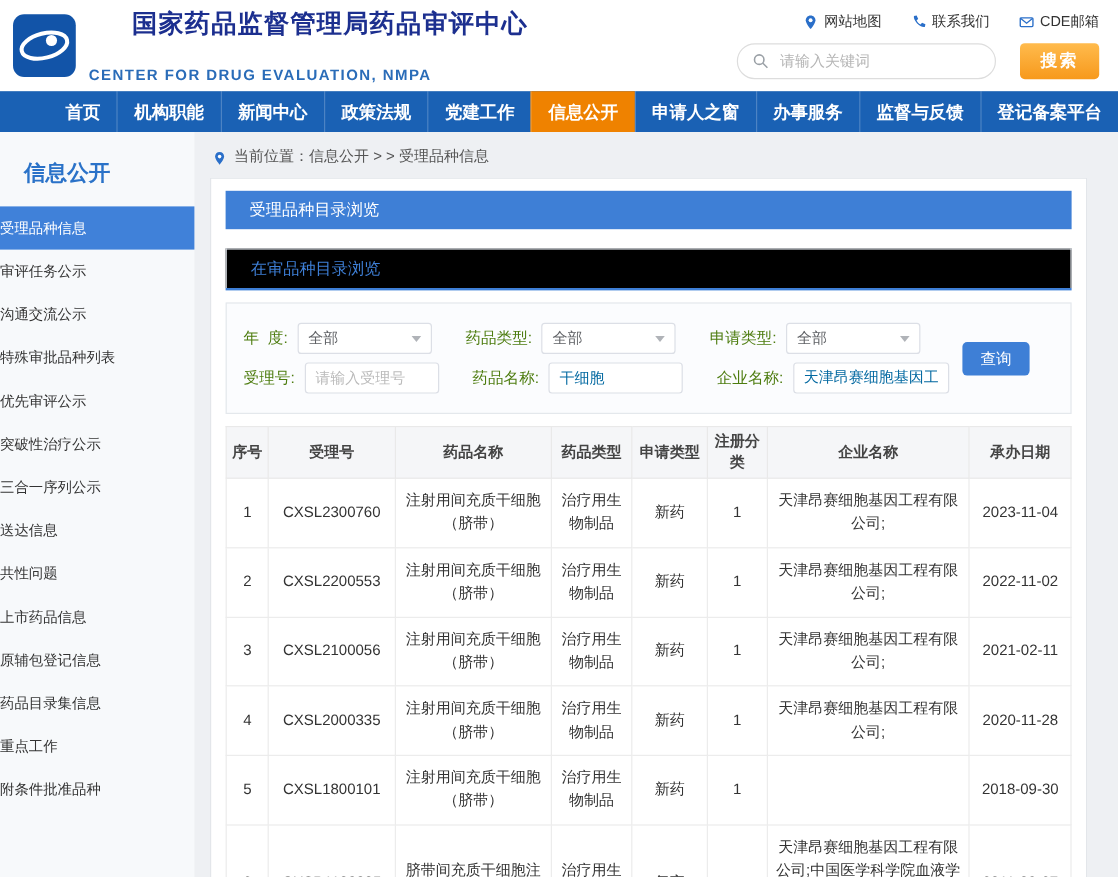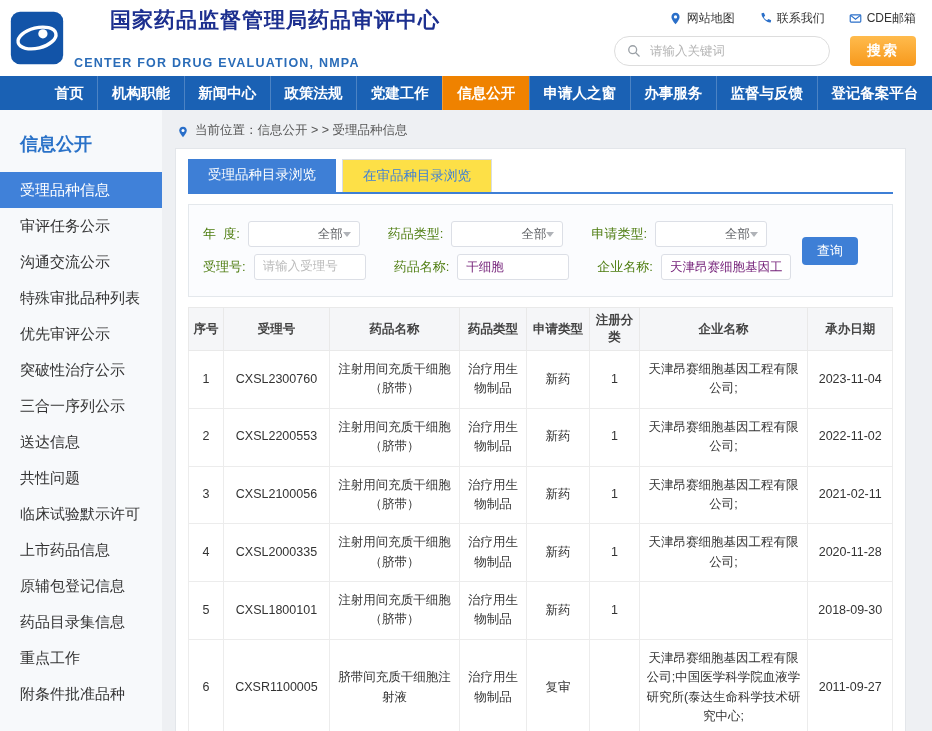--- a/index.html
+++ b/index.html
@@ -48,47 +48,47 @@
     color:#fff; font-size:14.5px; font-weight:bold; cursor:pointer;
     border-left:1px solid rgba(255,255,255,.22); padding:0 8px; white-space:nowrap;
   }
   .nav-item:first-child { border-left:none;margin-left:41px; }
   .nav-item.active { background:#ef8200; }
 
   
   .content { display:flex; min-height:601px; padding-bottom:20px; }
   .sidebar { width:162px; background:#f7f9fb; padding-top:18px; flex-shrink:0; }
   .sidebar-title { color:#2a72c8; font-size:18px; font-weight:bold; padding:4px 0 16px 20px; }
-  .sidebar-item { height:36px; line-height:36px; padding-left:20px; font-size:15px; color:#333; cursor:pointer; white-space:nowrap; }
+  .sidebar-item { height:36px; line-height:36px; font-size:12px; color:#333; cursor:pointer; white-space:nowrap; }
   .sidebar-item.active { background:#4081d9; color:#fff; }
 
   .main { flex:1; padding:12px 26px 0 13px; min-width:0; }
   .breadcrumb { display:flex; align-items:flex-end; gap:6px; font-size:12.5px; color:#555; margin:0 0 9px 2px; }
   .breadcrumb svg { width:12px; height:14px; }
 
   .card { background:#fff; border:1px solid #e3e6ea; padding:10px 12px 12px; min-height:548px; }
 
-  .tabs { display:flex; gap:6px; border-bottom:2px solid #3e7fd6; }
+  .tabs { display:flex; gap:16px; border-bottom:2px solid #3e7fd6;flex-direction:column; }
   .tab { padding:7px 20px; font-size:13.5px; cursor:pointer; white-space:nowrap; }
   .tab.active { background:#3e7fd6; color:#fff; }
-  .tab.inactive { color:#3e7fd6; border:1px solid #d8dde3; border-bottom:none; background:#fde047; }
+  .tab.inactive { color:#3e7fd6; border:1px solid #d8dde3; border-bottom:none; background:#000000; }
 
   .filter-box { position:relative; border:1px solid #e4e8ec; background:#fbfcfe; margin-top:10px; padding:9px 14px; }
   .filter-row { display:flex; align-items:center; gap:28px; margin:7px 0; }
   .filter-field { display:flex; align-items:center; gap:8px; }
   .filter-label { font-size:13px; color:#4d7c0f; white-space:pre; }
   .select {
     width:112px; height:26px; border:1px solid #dcdfe6; border-radius:3px; background:#fff;
-    display:flex; align-items:center; justify-content:flex-end; padding:0 8px;
+    display:flex; align-items:center; justify-content:space-between; padding:0 8px;
     font-size:12.5px; color:#606266; cursor:pointer;
   }
   .caret { width:0; height:0; border-left:4px solid transparent; border-right:4px solid transparent; border-top:5px solid #b0b3b8; }
   .text-input {
     width:112px; height:26px; border:1px solid #dcdfe6; border-radius:3px; padding:0 8px;
-    font-size:12.5px; color:#701a75; outline:none; font-family:Liberation Mono, monospace; background:#fff;
+    font-size:12.5px; color:#0369a1; outline:none; font-family:Liberation Sans, sans-serif; background:#fff;
   }
   .text-input::placeholder { color:#bbb; }
   .company-input { width:130px; }
   .query-btn {
     position:absolute; right:34px; top:50%; transform:translateY(-50%);
     width:56px; height:28px; background:#3e7fd6; color:#fff; border:none; border-radius:4px;
     font-size:13px; cursor:pointer; font-family:inherit;
   }
 
   .data-table { width:100%; border-collapse:collapse; table-layout:fixed; margin-top:10px; font-size:12.5px; }
@@ -173,21 +173,20 @@
     <div id="sidebar-menu">
         <div class="sidebar-item active">受理品种信息</div>
         <div class="sidebar-item">审评任务公示</div>
         <div class="sidebar-item">沟通交流公示</div>
         <div class="sidebar-item">特殊审批品种列表</div>
         <div class="sidebar-item">优先审评公示</div>
         <div class="sidebar-item">突破性治疗公示</div>
         <div class="sidebar-item">三合一序列公示</div>
         <div class="sidebar-item">送达信息</div>
         <div class="sidebar-item">共性问题</div>
-        <div class="sidebar-item">临床试验默示许可</div>
         <div class="sidebar-item">上市药品信息</div>
         <div class="sidebar-item">原辅包登记信息</div>
         <div class="sidebar-item">药品目录集信息</div>
         <div class="sidebar-item">重点工作</div>
         <div class="sidebar-item">附条件批准品种</div>
       </div>
   </aside>
 
   <main class="main">
     <div class="breadcrumb">

